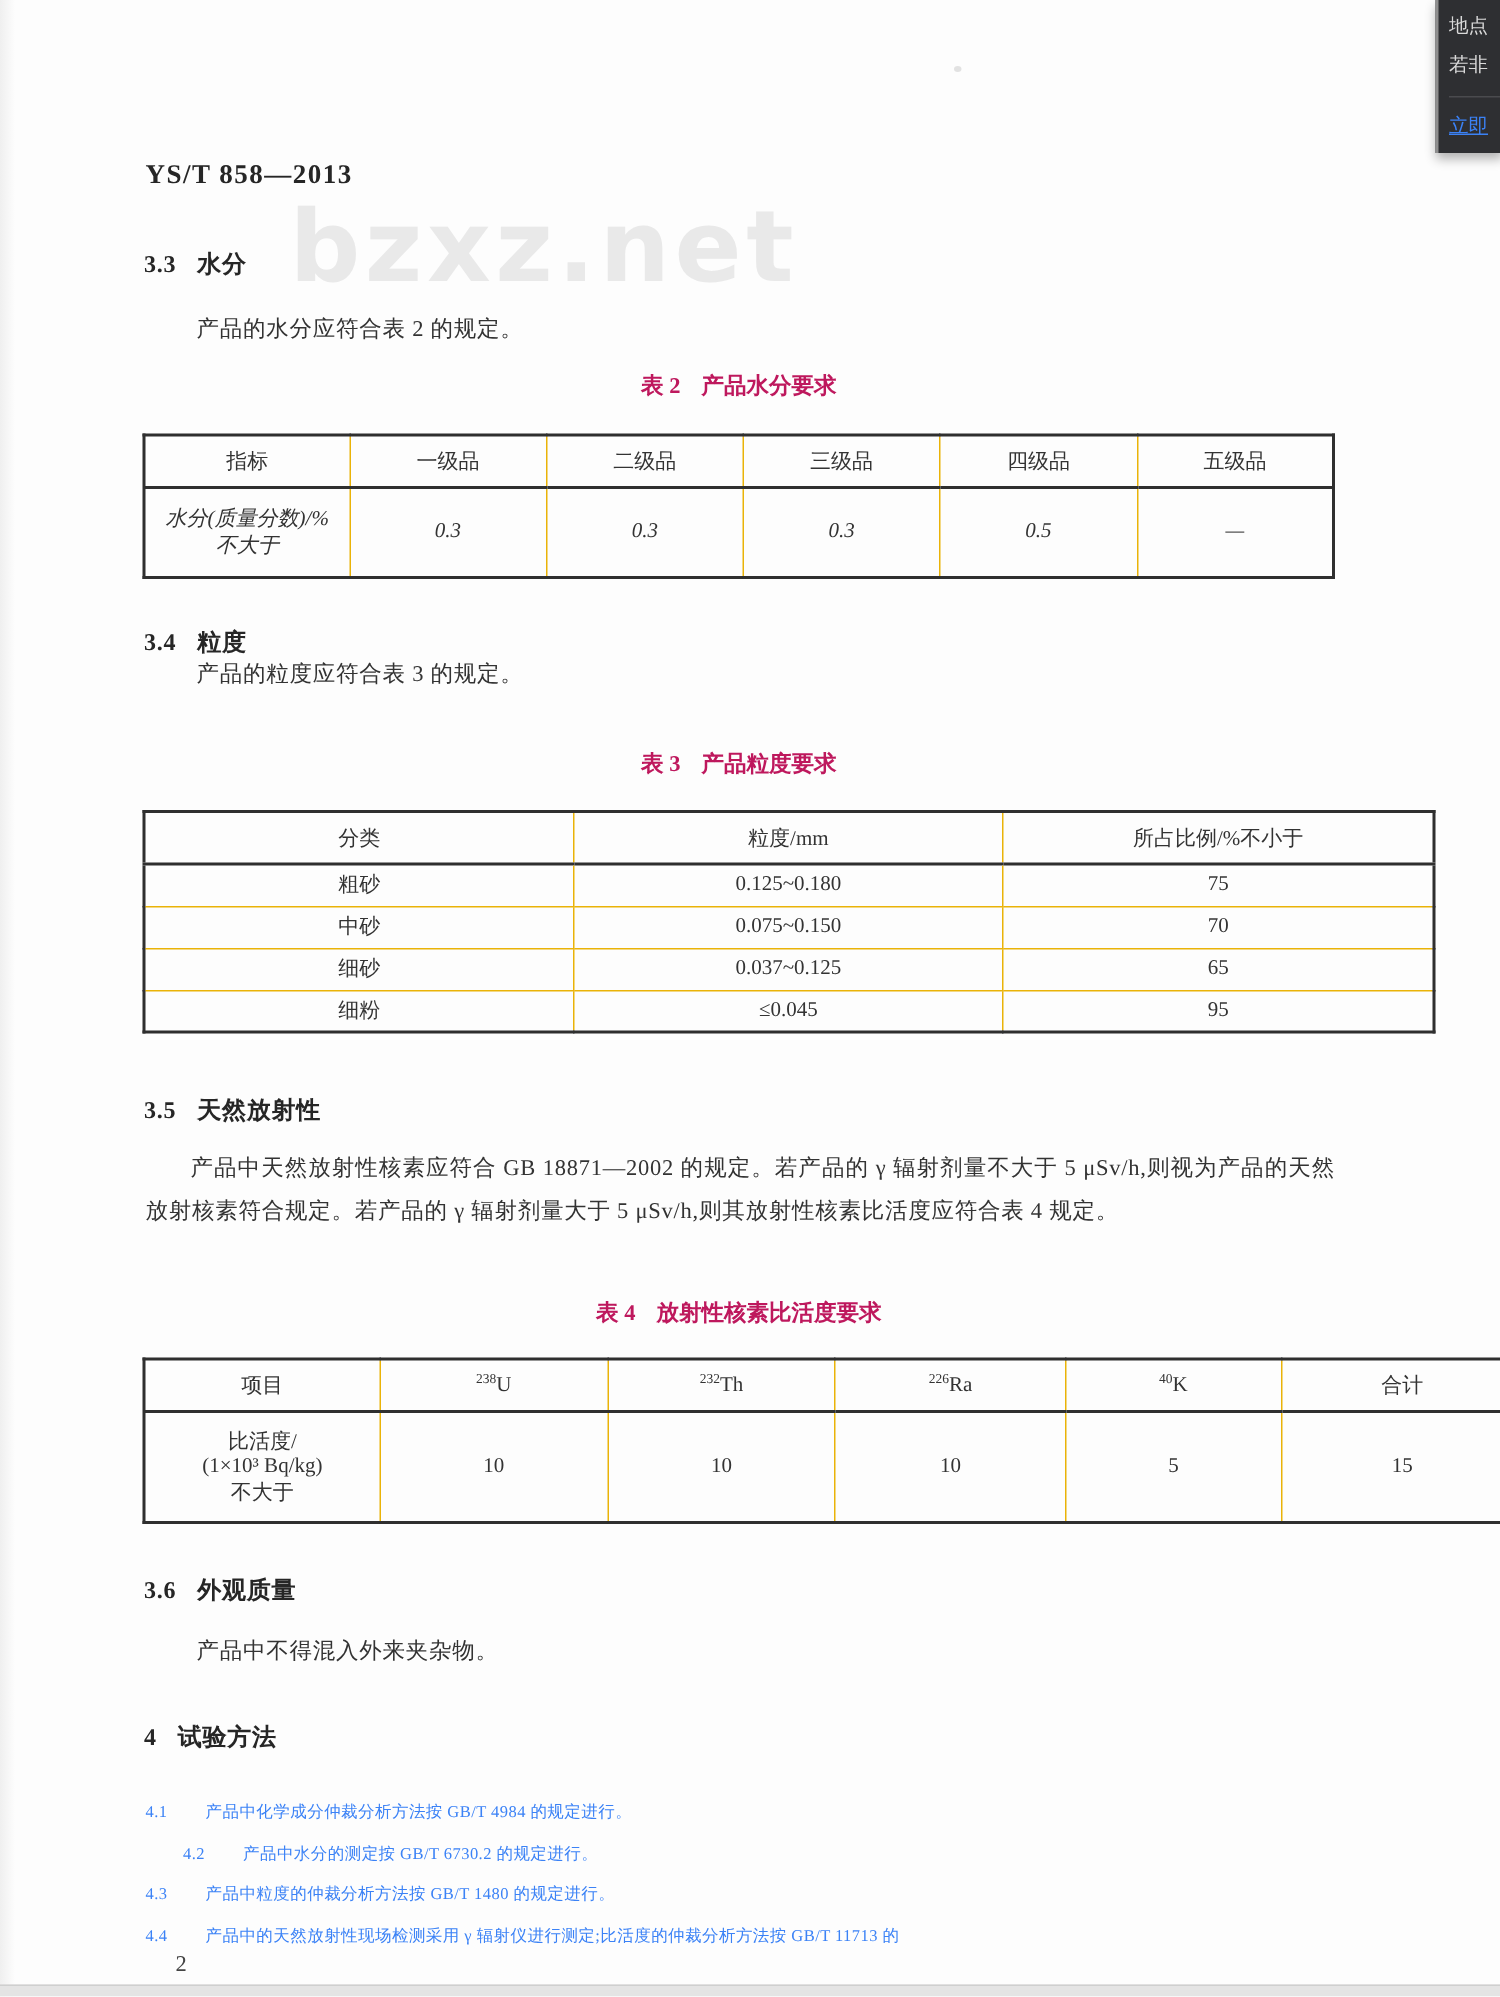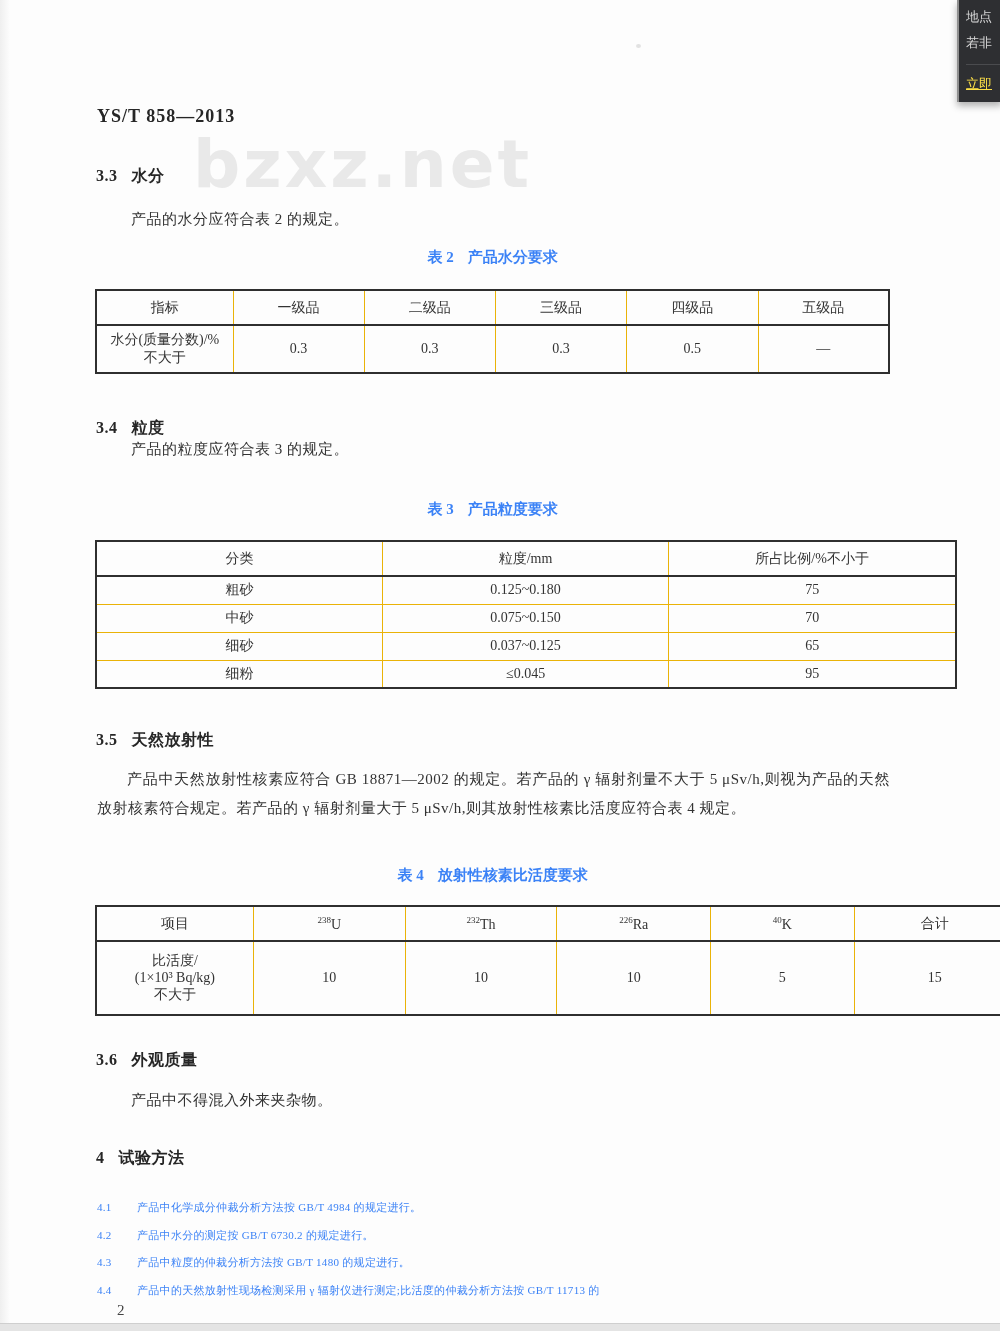--- a/index.html
+++ b/index.html
@@ -34,21 +34,21 @@
   .heading{
     position:absolute;font-weight:bold;font-size:16px;color:#262626;z-index:1;
     letter-spacing:0.5px;
   }
   .heading .ht{margin-left:14px;}
   .para{
     position:absolute;font-size:15px;color:#333;z-index:1;letter-spacing:0.5px;
   }
   .caption{
     position:absolute;left:95px;width:795px;text-align:center;
-    font-weight:bold;font-size:15px;color:#3b82f6;z-index:1;
+    font-weight:bold;font-size:15px;color:#be185d;z-index:1;
   }
   .caption .cap-sep{display:inline-block;width:14px;}
   table.t{
     position:absolute;z-index:1;border-collapse:collapse;
     border:2px solid #2f2f2f;background:transparent;
     font-size:14px;color:#333;table-layout:fixed;
   }
   table.t th, table.t td{
     border:1px solid #eab308;text-align:center;vertical-align:middle;
     padding:2px 4px;font-weight:normal;
@@ -79,21 +79,21 @@
     font-family:"Liberation Sans","DejaVu Sans",sans-serif;
   }
   .overlay-line{
     color:#d9d9d9;font-size:13px;white-space:nowrap;
     margin:8px 0 0 7px;
   }
   .overlay-sep{
     height:1px;background:#4a4b4e;margin:12px 0 0 7px;width:60px;
   }
   .overlay-link{
-    display:inline-block;color:#fde047;font-size:13px;white-space:nowrap;
+    display:inline-block;color:#3b82f6;font-size:13px;white-space:nowrap;
     text-decoration:underline;margin:10px 0 0 7px;cursor:pointer;
   }
 </style>
 </head>
 <body>
 
 <div class="page">
 
   <div class="watermark">bzxz.net</div>
   <div class="artifact-dot"></div>
@@ -120,21 +120,21 @@
     </colgroup>
     <tbody>
       <tr class="hr">
         <th>指标</th>
         <th>一级品</th>
         <th>二级品</th>
         <th>三级品</th>
         <th>四级品</th>
         <th>五级品</th>
       </tr>
-      <tr style="height:48px;">
+      <tr style="height:60px;font-style:italic;">
         <td>
           <div>水分(质量分数)/%</div>
           <div>不大于</div>
         </td>
         <td>0.3</td>
         <td>0.3</td>
         <td>0.3</td>
         <td>0.5</td>
         <td>—</td>
       </tr>
@@ -232,21 +232,21 @@
   </div>
   <div class="para" style="left:131px;top:1091px;">产品中不得混入外来夹杂物。</div>
 
   <div class="heading" style="left:96px;top:1148px;">
     <span>4</span><span class="ht">试验方法</span>
   </div>
 
   <div class="method-item" style="top:1200px;">
     <span class="mnum">4.1</span><span>产品中化学成分仲裁分析方法按 GB/T 4984 的规定进行。</span>
   </div>
-  <div class="method-item" style="top:1228px;">
+  <div class="method-item" style="top:1228px;margin-left:25px;">
     <span class="mnum">4.2</span><span>产品中水分的测定按 GB/T 6730.2 的规定进行。</span>
   </div>
   <div class="method-item" style="top:1255px;">
     <span class="mnum">4.3</span><span>产品中粒度的仲裁分析方法按 GB/T 1480 的规定进行。</span>
   </div>
   <div class="method-item" style="top:1283px;">
     <span class="mnum">4.4</span><span>产品中的天然放射性现场检测采用 γ 辐射仪进行测定;比活度的仲裁分析方法按 GB/T 11713 的</span>
   </div>
 
   <div class="page-number">2</div>

